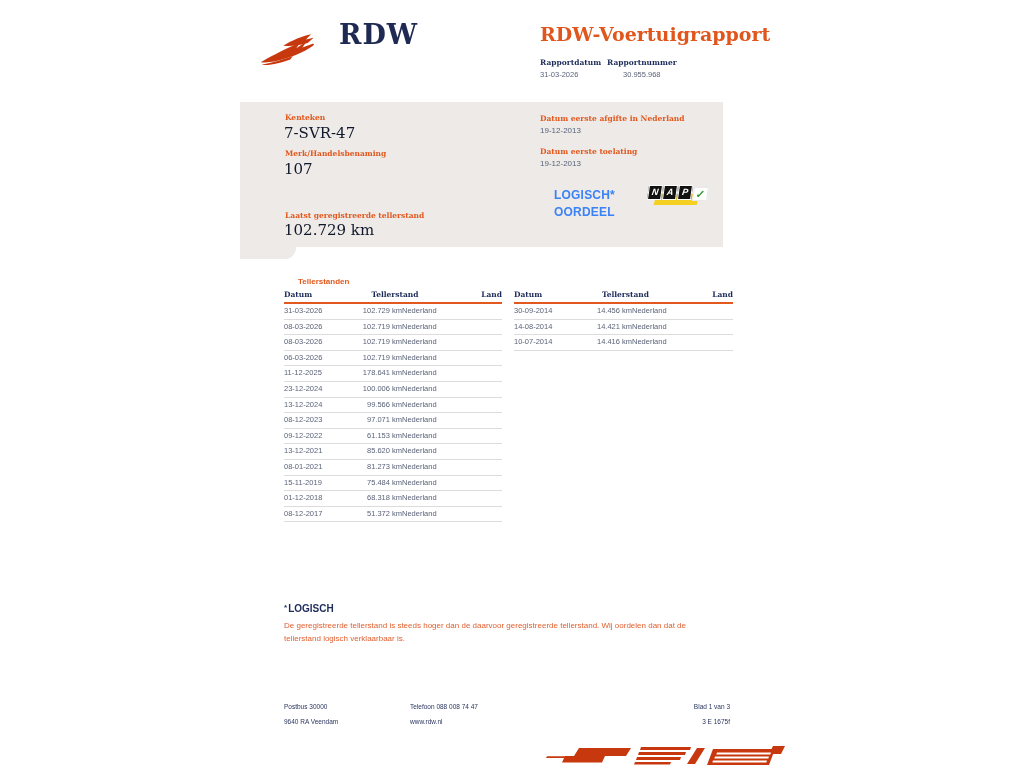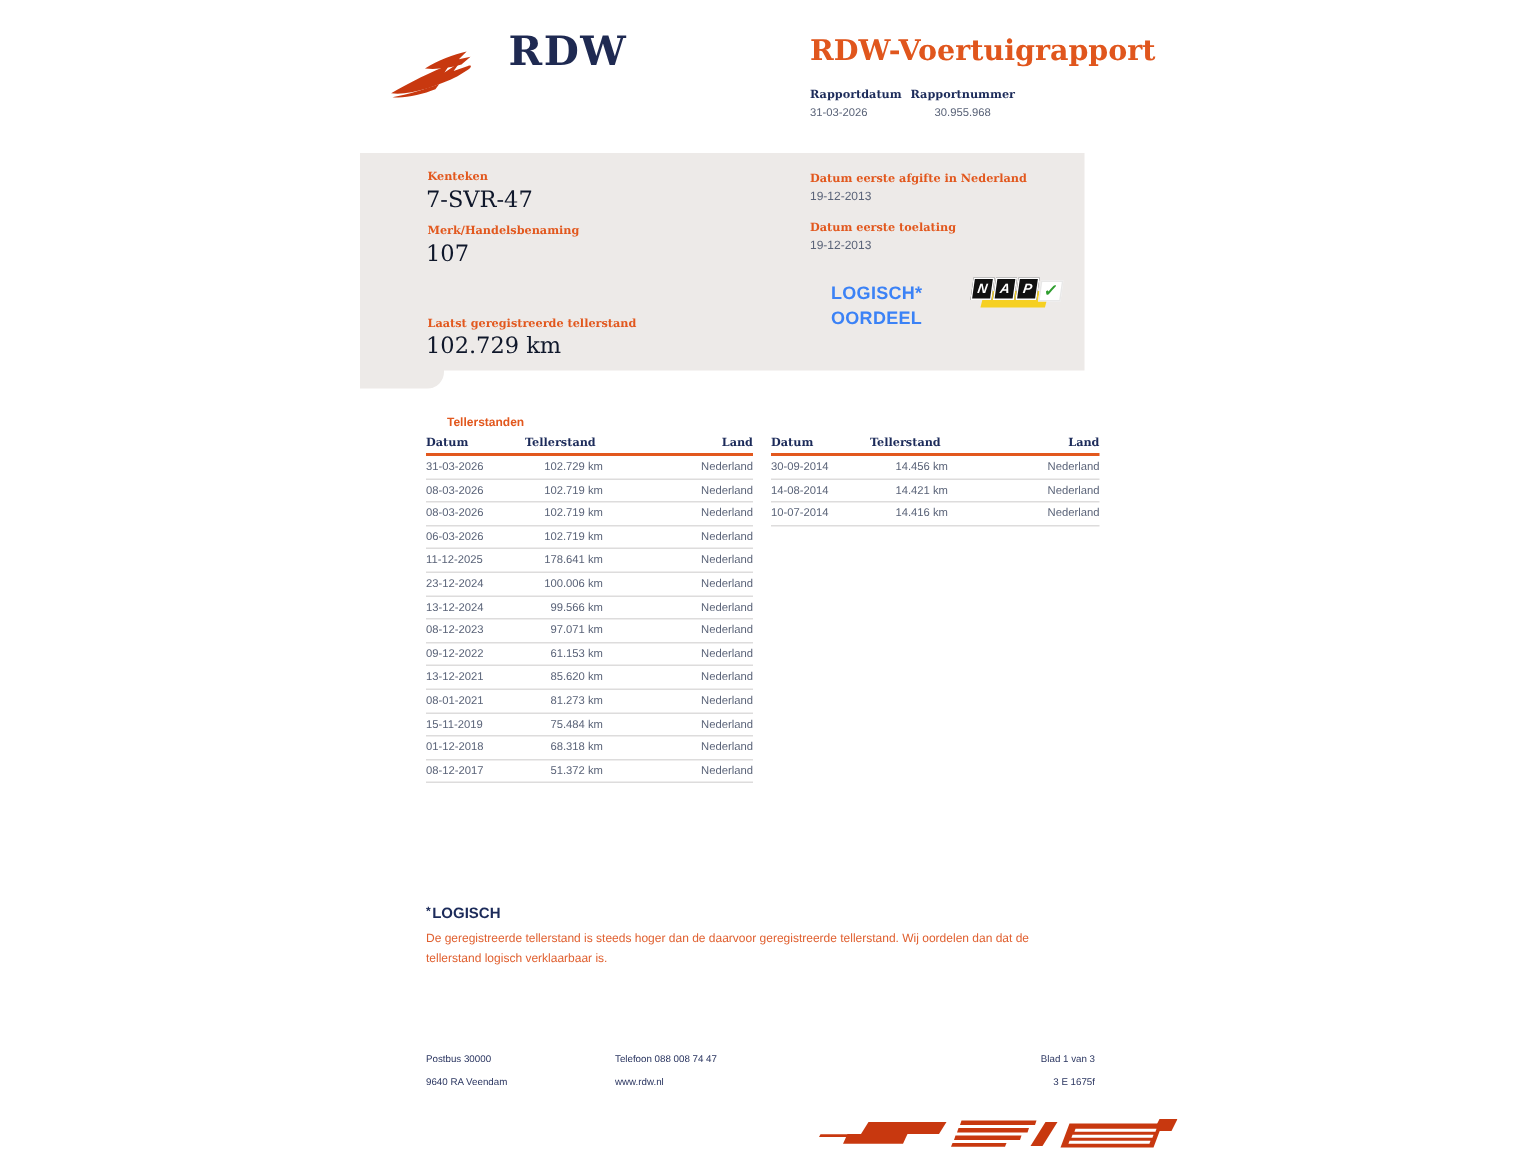--- a/index.html
+++ b/index.html
@@ -57,27 +57,27 @@
 
   
   .section-title{left:298px;top:277px;font-family:Liberation Sans, sans-serif;font-weight:bold;
     font-size:8px;color:#e2581e;}
   .ttable{top:290px;font-size:7.5px;}
   .ttable-left{left:284px;width:218px;}
   .ttable-right{left:514px;width:219px;}
   .thead{display:flex;height:12px;line-height:10px;border-bottom:2px solid #e2581e;
     font-family:"DejaVu Serif",serif;font-weight:bold;color:#1c2b5a;}
   .h0{width:66px;}
-  .h1{flex:1;text-align:left;}
+  .h1{flex:1;text-align:center;}
   .h2{width:62px;text-align:right;}
   .trow{display:flex;height:14.6px;line-height:14.6px;border-bottom:1px solid #dddcdc;
     color:#5a6378;}
   .trow .c0{width:66px;}
   .trow .c1{width:52px;text-align:right;}
-  .trow .c2{flex:1;text-align:right;}
+  .trow .c2{flex:1;}
 
   
   .verdict-head{left:284px;top:603px;font-weight:bold;font-size:10px;color:#1c2b5a;}
   .verdict-star{font-size:8px;vertical-align:2px;margin-right:1px;}
   .verdict-text{left:284px;top:619px;width:430px;font-size:8px;line-height:13px;color:#e06030;}
 
   
   .foot{font-size:6.5px;line-height:15px;color:#2a3560;}
   .foot-address{left:284px;top:699px;}
   .foot-contact{left:410px;top:699px;}

